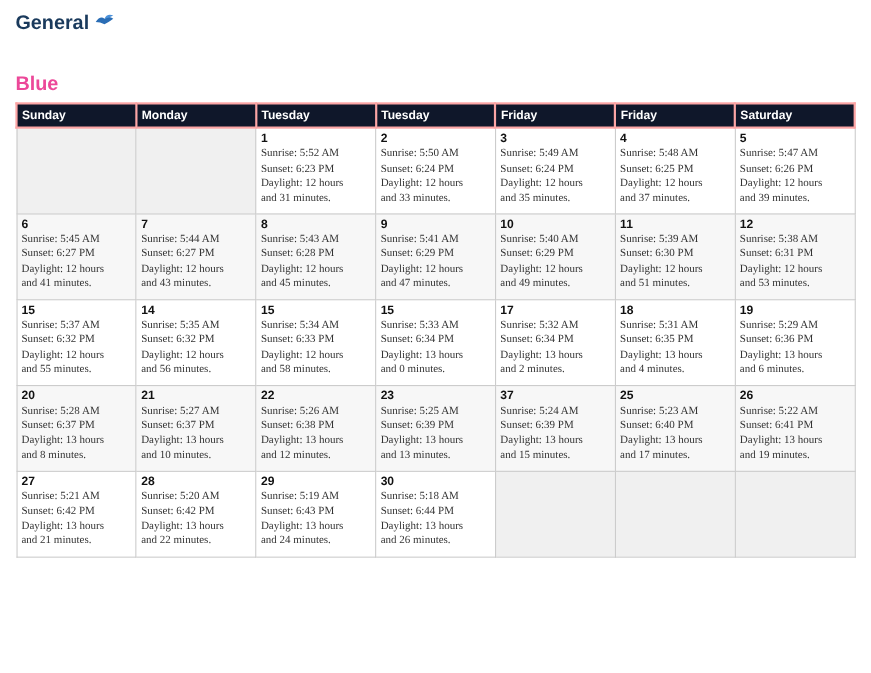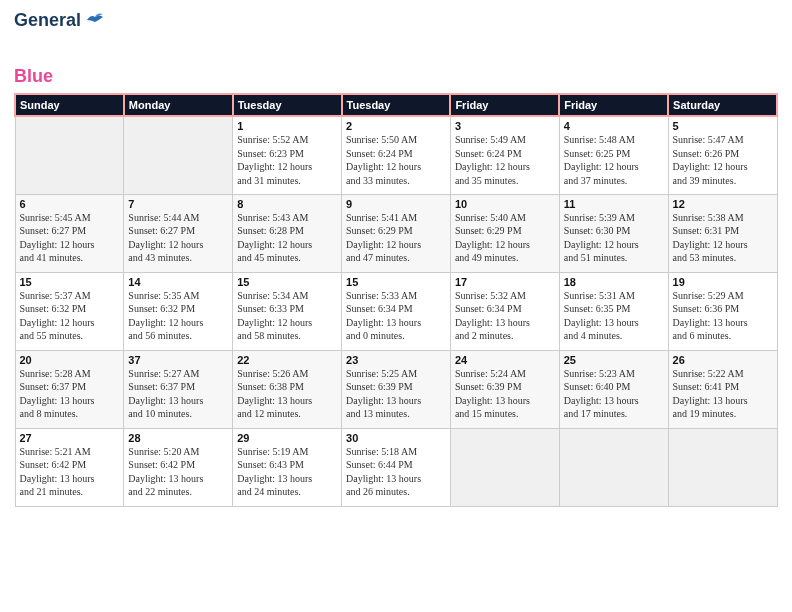--- a/index.html
+++ b/index.html
@@ -207,33 +207,33 @@
             <span class="day-num">19</span>
             <div class="day-info">Sunrise: 5:29 AM<br>Sunset: 6:36 PM<br>Daylight: 13 hours<br>and 6 minutes.</div>
           </td>
         </tr>
         <tr>
           <td>
             <span class="day-num">20</span>
             <div class="day-info">Sunrise: 5:28 AM<br>Sunset: 6:37 PM<br>Daylight: 13 hours<br>and 8 minutes.</div>
           </td>
           <td>
-            <span class="day-num">37</span>
+            <span class="day-num">21</span>
             <div class="day-info">Sunrise: 5:27 AM<br>Sunset: 6:37 PM<br>Daylight: 13 hours<br>and 10 minutes.</div>
           </td>
           <td>
             <span class="day-num">22</span>
             <div class="day-info">Sunrise: 5:26 AM<br>Sunset: 6:38 PM<br>Daylight: 13 hours<br>and 12 minutes.</div>
           </td>
           <td>
             <span class="day-num">23</span>
             <div class="day-info">Sunrise: 5:25 AM<br>Sunset: 6:39 PM<br>Daylight: 13 hours<br>and 13 minutes.</div>
           </td>
           <td>
-            <span class="day-num">24</span>
+            <span class="day-num">37</span>
             <div class="day-info">Sunrise: 5:24 AM<br>Sunset: 6:39 PM<br>Daylight: 13 hours<br>and 15 minutes.</div>
           </td>
           <td>
             <span class="day-num">25</span>
             <div class="day-info">Sunrise: 5:23 AM<br>Sunset: 6:40 PM<br>Daylight: 13 hours<br>and 17 minutes.</div>
           </td>
           <td>
             <span class="day-num">26</span>
             <div class="day-info">Sunrise: 5:22 AM<br>Sunset: 6:41 PM<br>Daylight: 13 hours<br>and 19 minutes.</div>
           </td>

